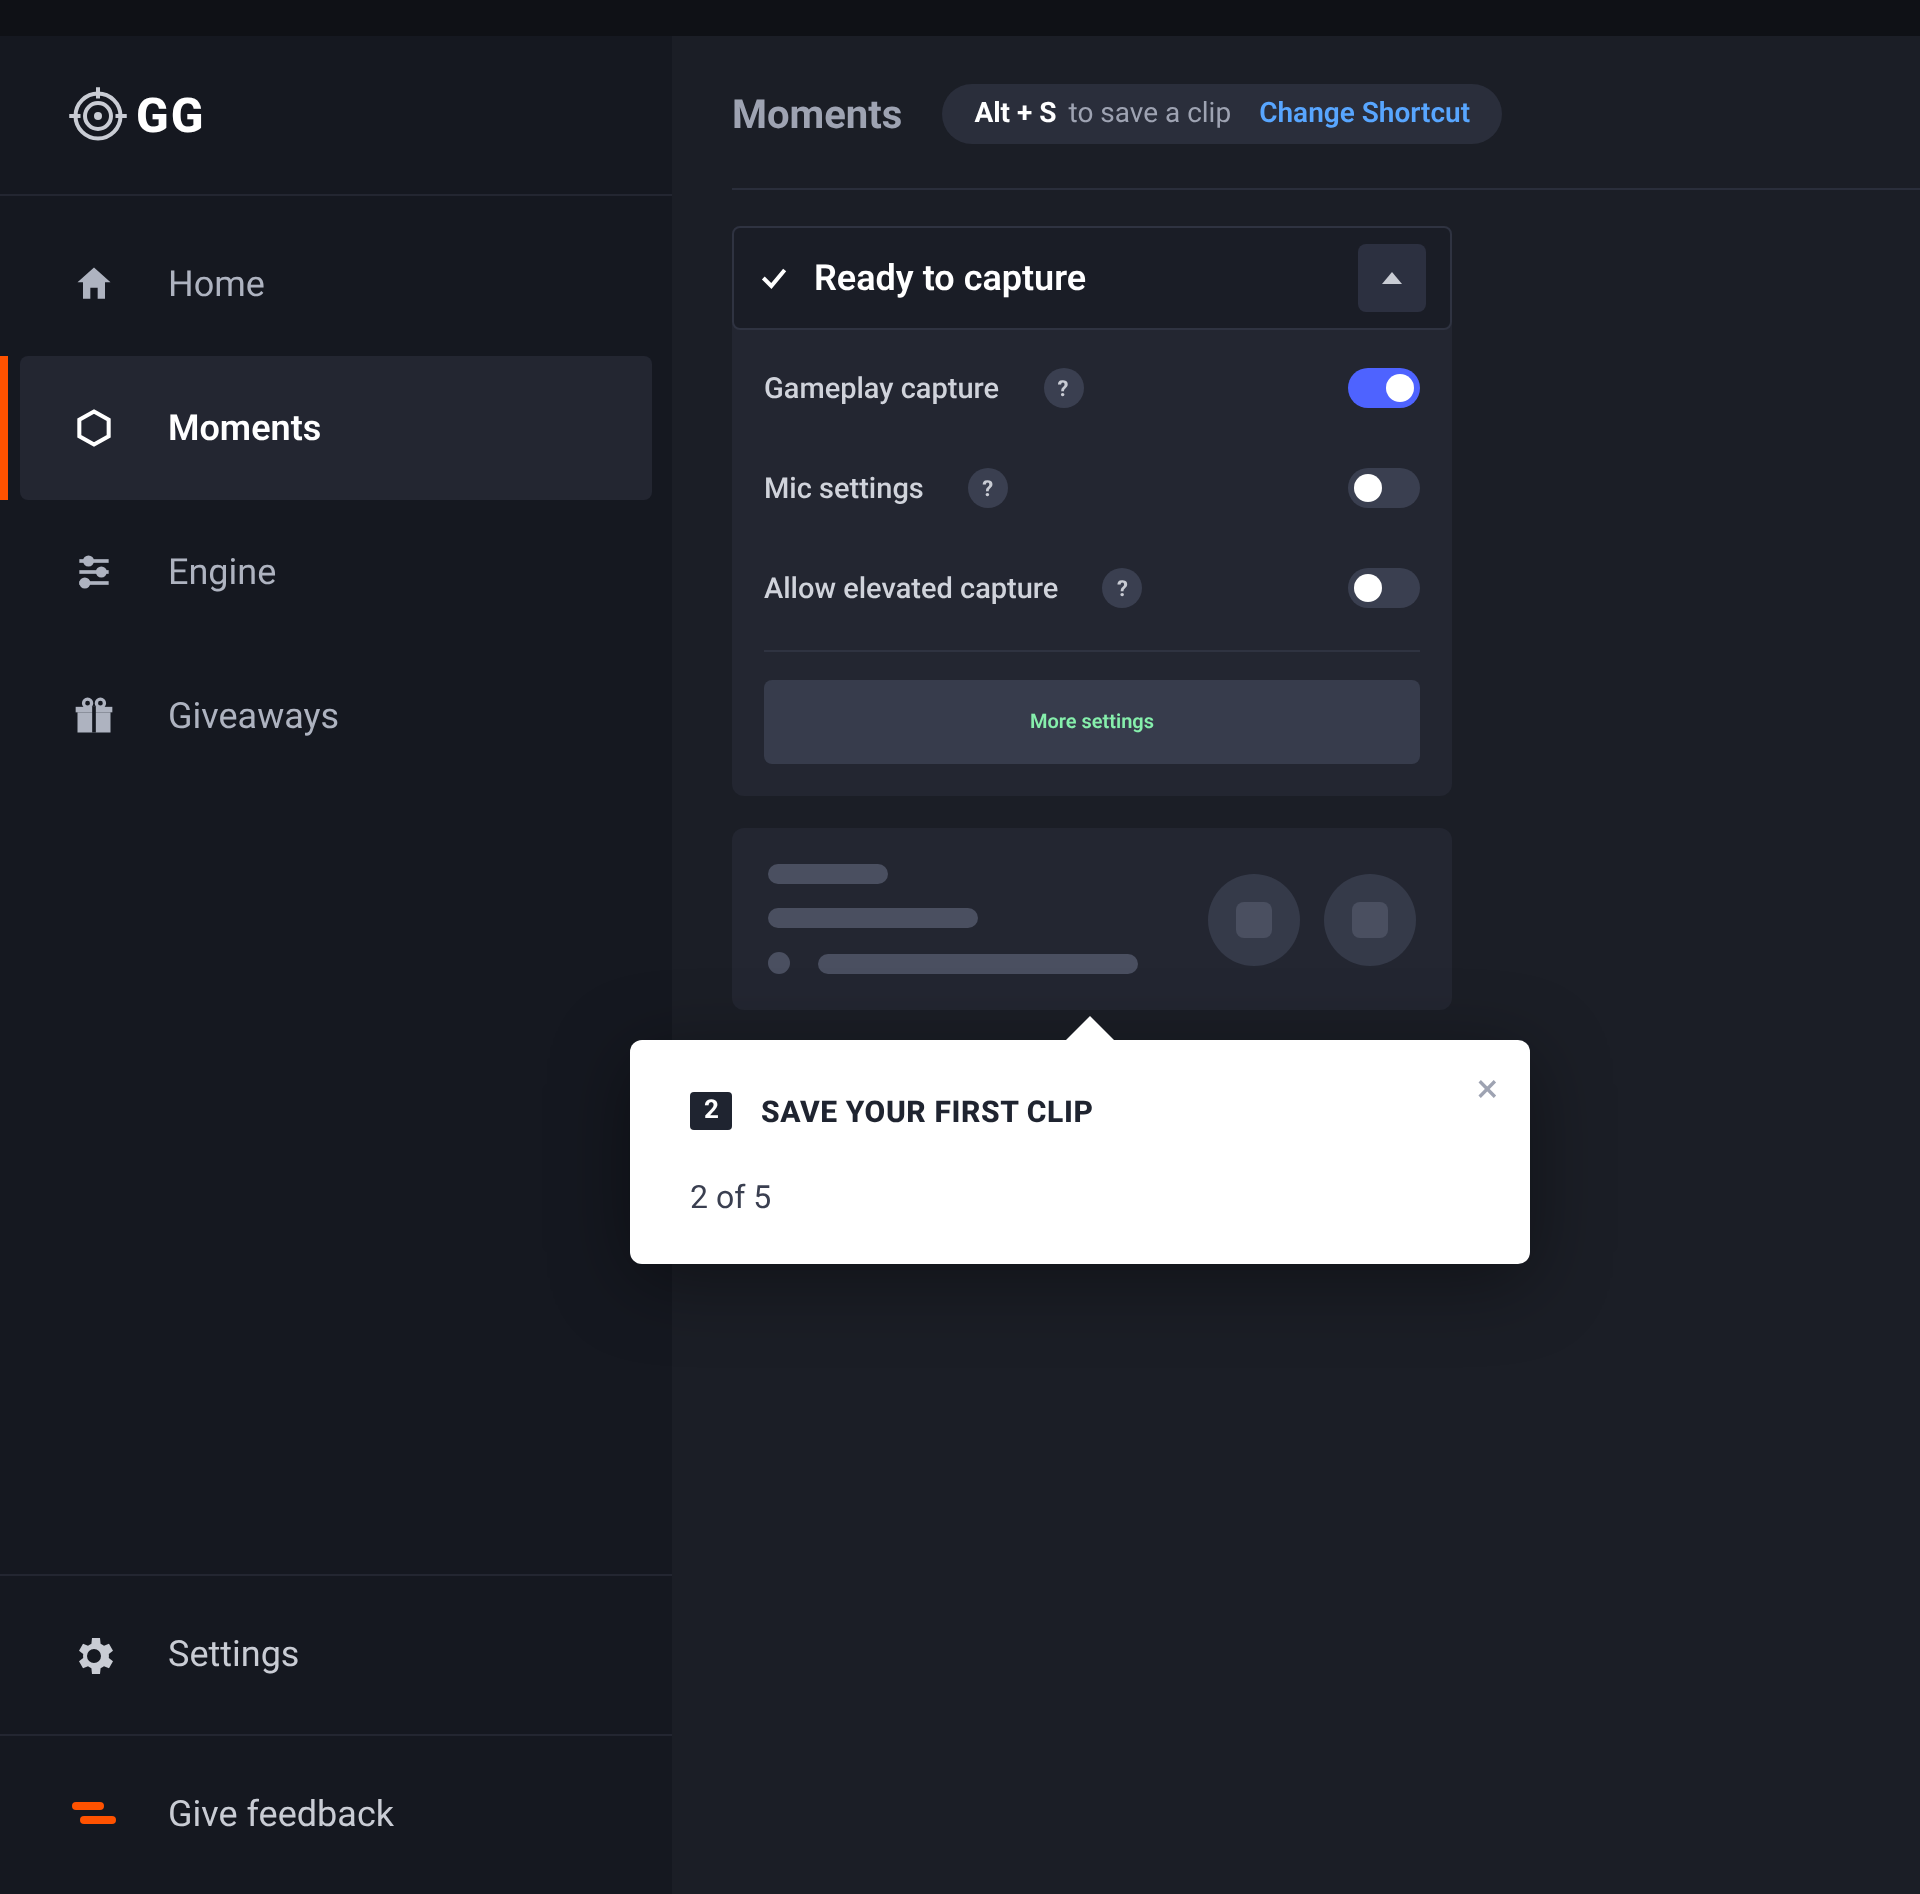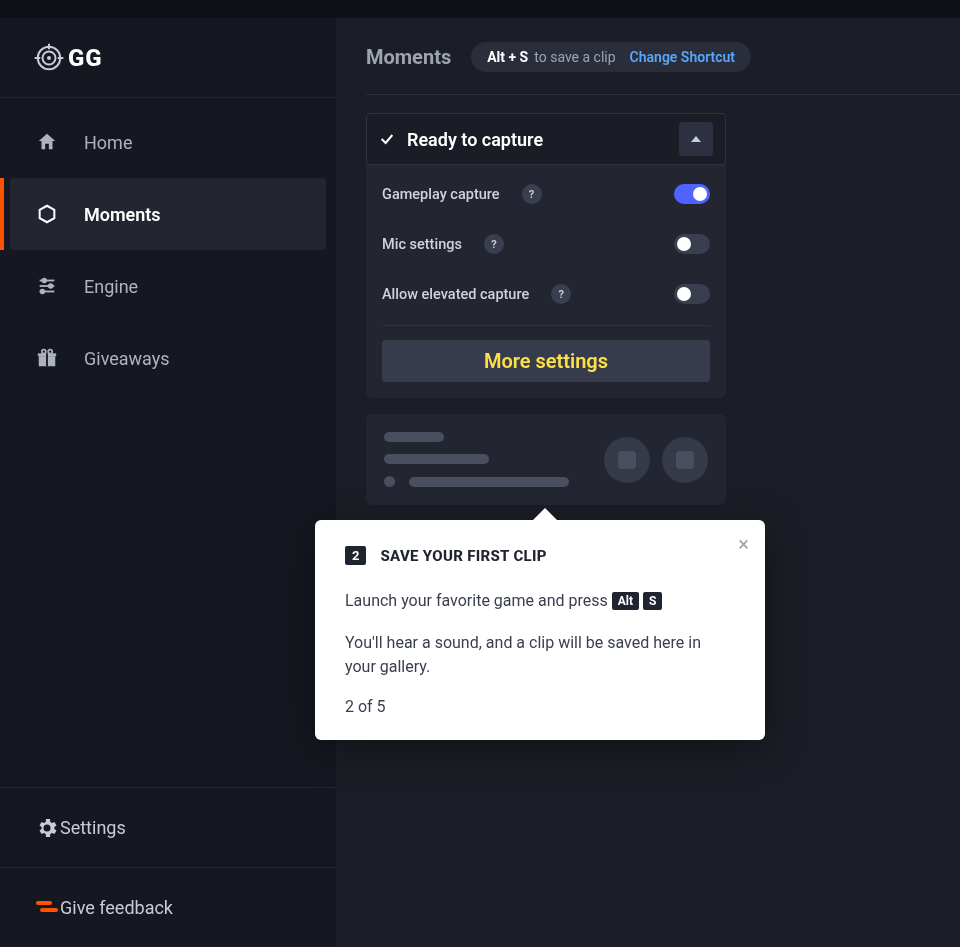--- a/index.html
+++ b/index.html
@@ -74,20 +74,21 @@
     bottom: 0;
     width: 4px;
     background: #ff5200;
   }
   .sidebar-bottom {
     margin-top: auto;
   }
   .bottom-item {
     display: flex;
     align-items: center;
+    gap: 24px;
     height: 80px;
     padding: 0 34px;
     font-size: 18px;
     color: #c9ccd4;
     border-top: 1px solid #232631;
     cursor: pointer;
   }
   .bottom-item .icon-slot { width: 26px; display:flex; justify-content:center; align-items:center;}
   
   .main {
@@ -185,21 +186,21 @@
   .toggle.on { background: #4e63ff; }
   .toggle.on .knob { right: 3px; }
   .toggle.off { background: #3a3f50; }
   .toggle.off .knob { left: 3px; }
   .divider { height: 1px; background: #2f3341; margin: 6px 0 14px 0; }
   .more-btn {
     background: #373c4c;
     border-radius: 4px;
     height: 42px;
     display: flex; align-items: center; justify-content: center;
-    color: #fde047; font-size: 20px; font-weight: 600;
+    color: #86efac; font-size: 10px; font-weight: 600;
     cursor: pointer;
   }
   
   .skel-card {
     width: 360px;
     background: #232631;
     border-radius: 6px;
     margin-top: 16px;
     padding: 18px 18px;
     display: flex;
@@ -447,24 +448,16 @@
 </div>
 
 <div class="popover">
   <span class="pop-close">
     <span>×</span>
   </span>
   <div class="pop-title-row">
     <span class="step-badge">2</span>
     <span class="pop-title">SAVE YOUR FIRST CLIP</span>
   </div>
-  <div class="pop-body">
-    <p>
-      <span>Launch your favorite game and press </span>
-      <span class="kbd">Alt</span>
-      <span class="kbd">S</span>
-    </p>
-    <p>You'll hear a sound, and a clip will be saved here in your gallery.</p>
-  </div>
   <div class="pop-footer">
     <span class="pop-progress">2 of 5</span>
   </div>
 </div>
 
 </body></html>

